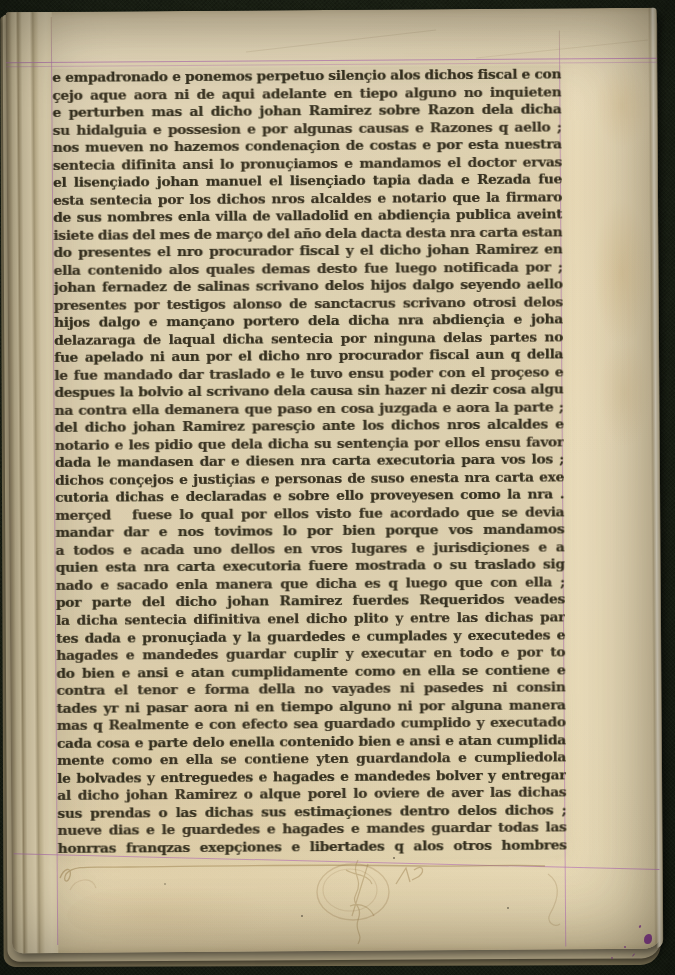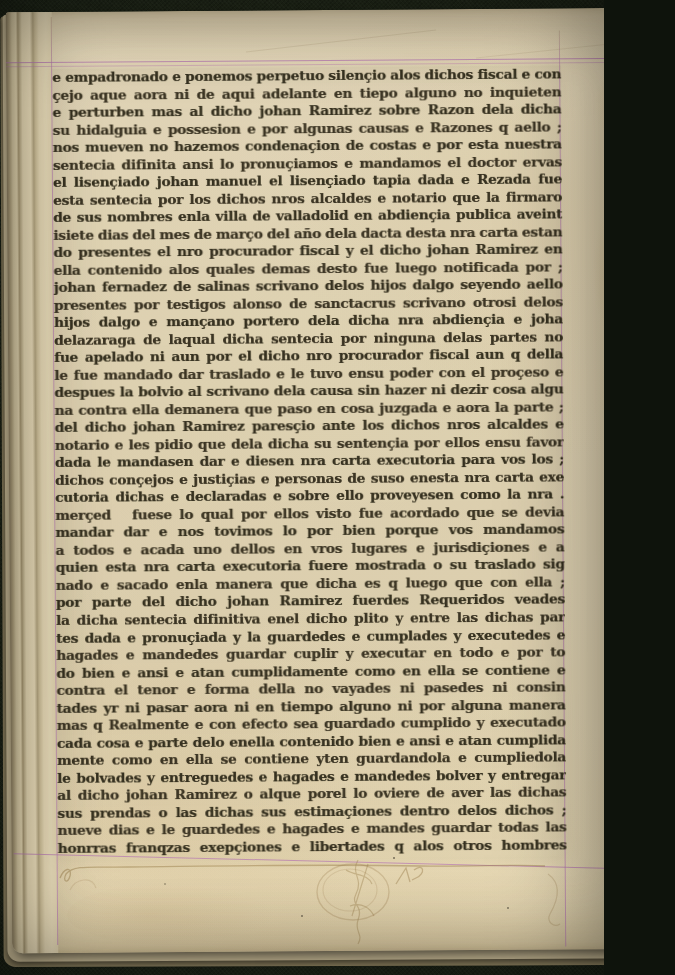--- a/index.html
+++ b/index.html
@@ -1,18 +1,18 @@
 <!DOCTYPE html>
 <html style="--background-cloth: #1d2417; --parchment: #eadcb9; --ink: #35301f; --ruling-pink: #b878b6; --flourish-brown: #9c7f4e; --ink-blot-purple: #8b4290;"><head>
 <meta charset="utf-8">
 <style>
   html,body{margin:0;padding:0;background:#0e130c;}
   *{box-sizing:border-box;}
   .stage{
-    position:relative;width:604px;height:975px;overflow:hidden;
+    position:relative;width:675px;height:975px;overflow:hidden;
     font-family:"DejaVu Serif", serif;
     background:
       repeating-linear-gradient(47deg, rgba(255,255,255,.025) 0 1px, transparent 1px 3px),
       repeating-linear-gradient(-43deg, rgba(0,0,0,.14) 0 1px, transparent 1px 3px),
       radial-gradient(120% 120% at 50% 40%, #2a321f 0%, #1d2417 55%, #131a0f 100%);
   }
   .stage::after{
     content:"";position:absolute;inset:0;z-index:60;pointer-events:none;
     box-shadow:inset 0 0 90px 12px rgba(0,0,0,.45);
   }

